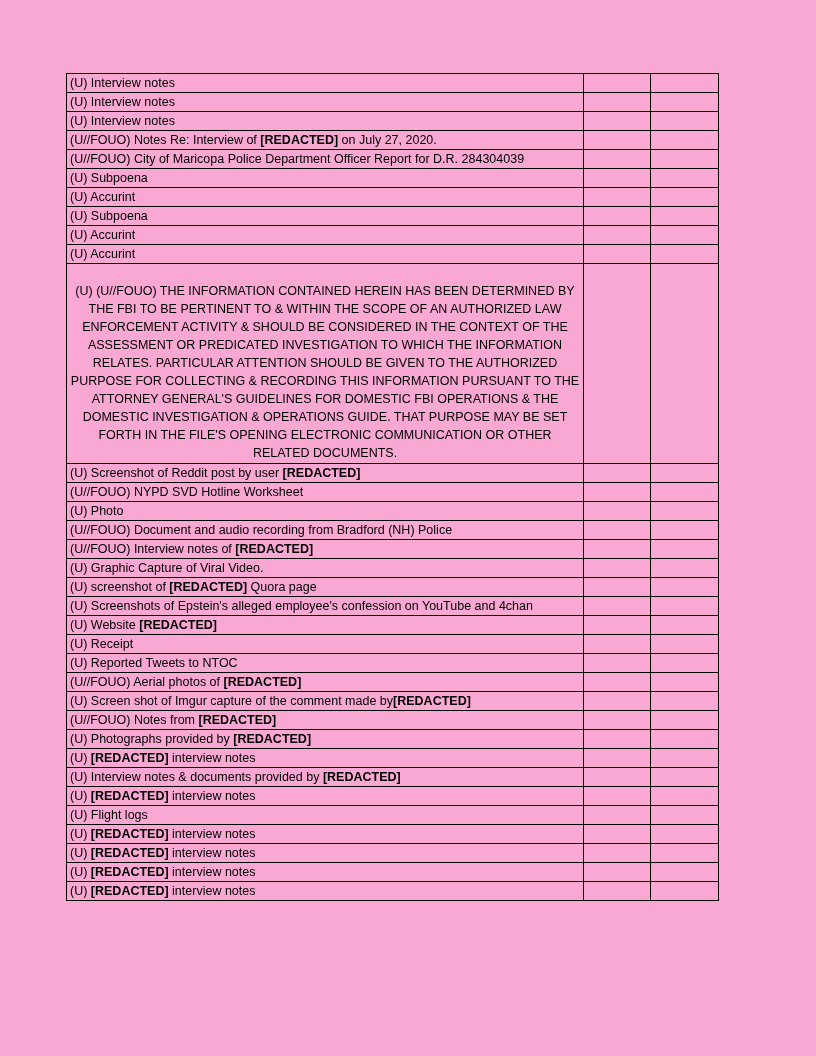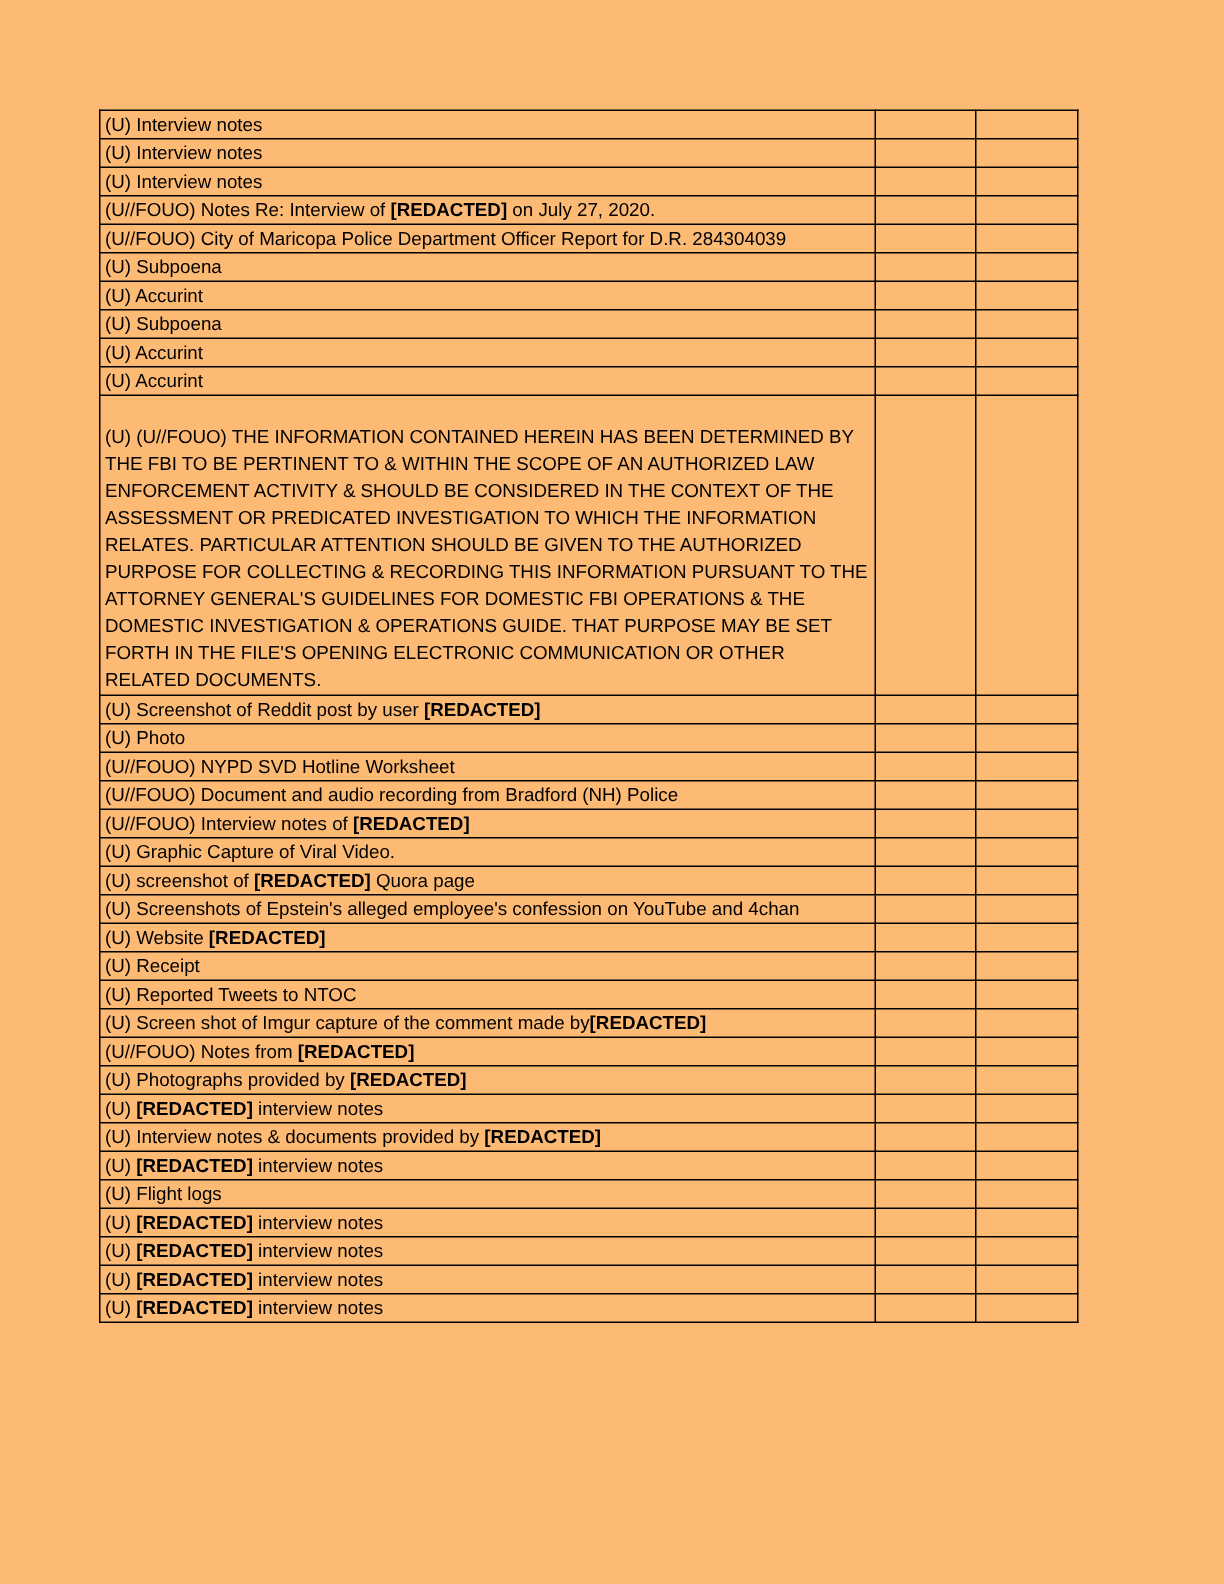--- a/index.html
+++ b/index.html
@@ -11,21 +11,21 @@
     width: 816px;
     height: 1056px;
     position: relative;
     overflow: hidden;
     font-family: "Liberation Sans", sans-serif;
     color: #000000;
   }
   .page {
     position: absolute;
     inset: 0;
-    background: #fdba74;
+    background: #f9a8d4;
   }
   table.doc-table {
     position: absolute;
     left: 66px;
     top: 73px;
     border-collapse: collapse;
     table-layout: fixed;
     width: 652px;
   }
   table.doc-table td {
@@ -36,20 +36,21 @@
     padding: 0 3px;
     overflow: hidden;
     word-wrap: break-word;
   }
   td.main-cell {
     height: 18px;
   }
   td.main-cell.tall {
     height: auto;
     padding-bottom: 1px;
+    text-align: center;
   }
   .blank-line {
     height: 18px;
   }
   .bold {
     font-weight: bold;
   }
   td.empty-cell {
     height: 18px;
   }
@@ -119,30 +120,30 @@
           <td class="main-cell tall"><div class="blank-line"></div><span class="">(U) (U//FOUO) THE INFORMATION CONTAINED HEREIN HAS BEEN DETERMINED BY THE FBI TO BE PERTINENT TO &amp; WITHIN THE SCOPE OF AN AUTHORIZED LAW ENFORCEMENT ACTIVITY &amp; SHOULD BE CONSIDERED IN THE CONTEXT OF THE ASSESSMENT OR PREDICATED INVESTIGATION TO WHICH THE INFORMATION RELATES. PARTICULAR ATTENTION SHOULD BE GIVEN TO THE AUTHORIZED PURPOSE FOR COLLECTING &amp; RECORDING THIS INFORMATION PURSUANT TO THE ATTORNEY GENERAL'S GUIDELINES FOR DOMESTIC FBI OPERATIONS &amp; THE DOMESTIC INVESTIGATION &amp; OPERATIONS GUIDE. THAT PURPOSE MAY BE SET FORTH IN THE FILE'S OPENING ELECTRONIC COMMUNICATION OR OTHER RELATED DOCUMENTS.</span></td>
           <td class="empty-cell"></td>
           <td class="empty-cell"></td>
         </tr>
         <tr>
           <td class="main-cell"><span class="">(U) Screenshot of Reddit post by user </span><span class="bold">[REDACTED]</span></td>
           <td class="empty-cell"></td>
           <td class="empty-cell"></td>
         </tr>
         <tr>
+          <td class="main-cell"><span class="">(U//FOUO) NYPD SVD Hotline Worksheet</span></td>
+          <td class="empty-cell"></td>
+          <td class="empty-cell"></td>
+        </tr>
+        <tr>
           <td class="main-cell"><span class="">(U) Photo</span></td>
           <td class="empty-cell"></td>
           <td class="empty-cell"></td>
         </tr>
         <tr>
-          <td class="main-cell"><span class="">(U//FOUO) NYPD SVD Hotline Worksheet</span></td>
-          <td class="empty-cell"></td>
-          <td class="empty-cell"></td>
-        </tr>
-        <tr>
           <td class="main-cell"><span class="">(U//FOUO) Document and audio recording from Bradford (NH) Police</span></td>
           <td class="empty-cell"></td>
           <td class="empty-cell"></td>
         </tr>
         <tr>
           <td class="main-cell"><span class="">(U//FOUO) Interview notes of </span><span class="bold">[REDACTED]</span></td>
           <td class="empty-cell"></td>
           <td class="empty-cell"></td>
         </tr>
         <tr>
@@ -165,20 +166,25 @@
           <td class="empty-cell"></td>
           <td class="empty-cell"></td>
         </tr>
         <tr>
           <td class="main-cell"><span class="">(U) Receipt</span></td>
           <td class="empty-cell"></td>
           <td class="empty-cell"></td>
         </tr>
         <tr>
           <td class="main-cell"><span class="">(U) Reported Tweets to NTOC</span></td>
+          <td class="empty-cell"></td>
+          <td class="empty-cell"></td>
+        </tr>
+        <tr>
+          <td class="main-cell"><span class="">(U//FOUO) Aerial photos of </span><span class="bold">[REDACTED]</span></td>
           <td class="empty-cell"></td>
           <td class="empty-cell"></td>
         </tr>
         <tr>
           <td class="main-cell"><span class="">(U) Screen shot of Imgur capture of the comment made by</span><span class="bold">[REDACTED]</span></td>
           <td class="empty-cell"></td>
           <td class="empty-cell"></td>
         </tr>
         <tr>
           <td class="main-cell"><span class="">(U//FOUO) Notes from </span><span class="bold">[REDACTED]</span></td>

